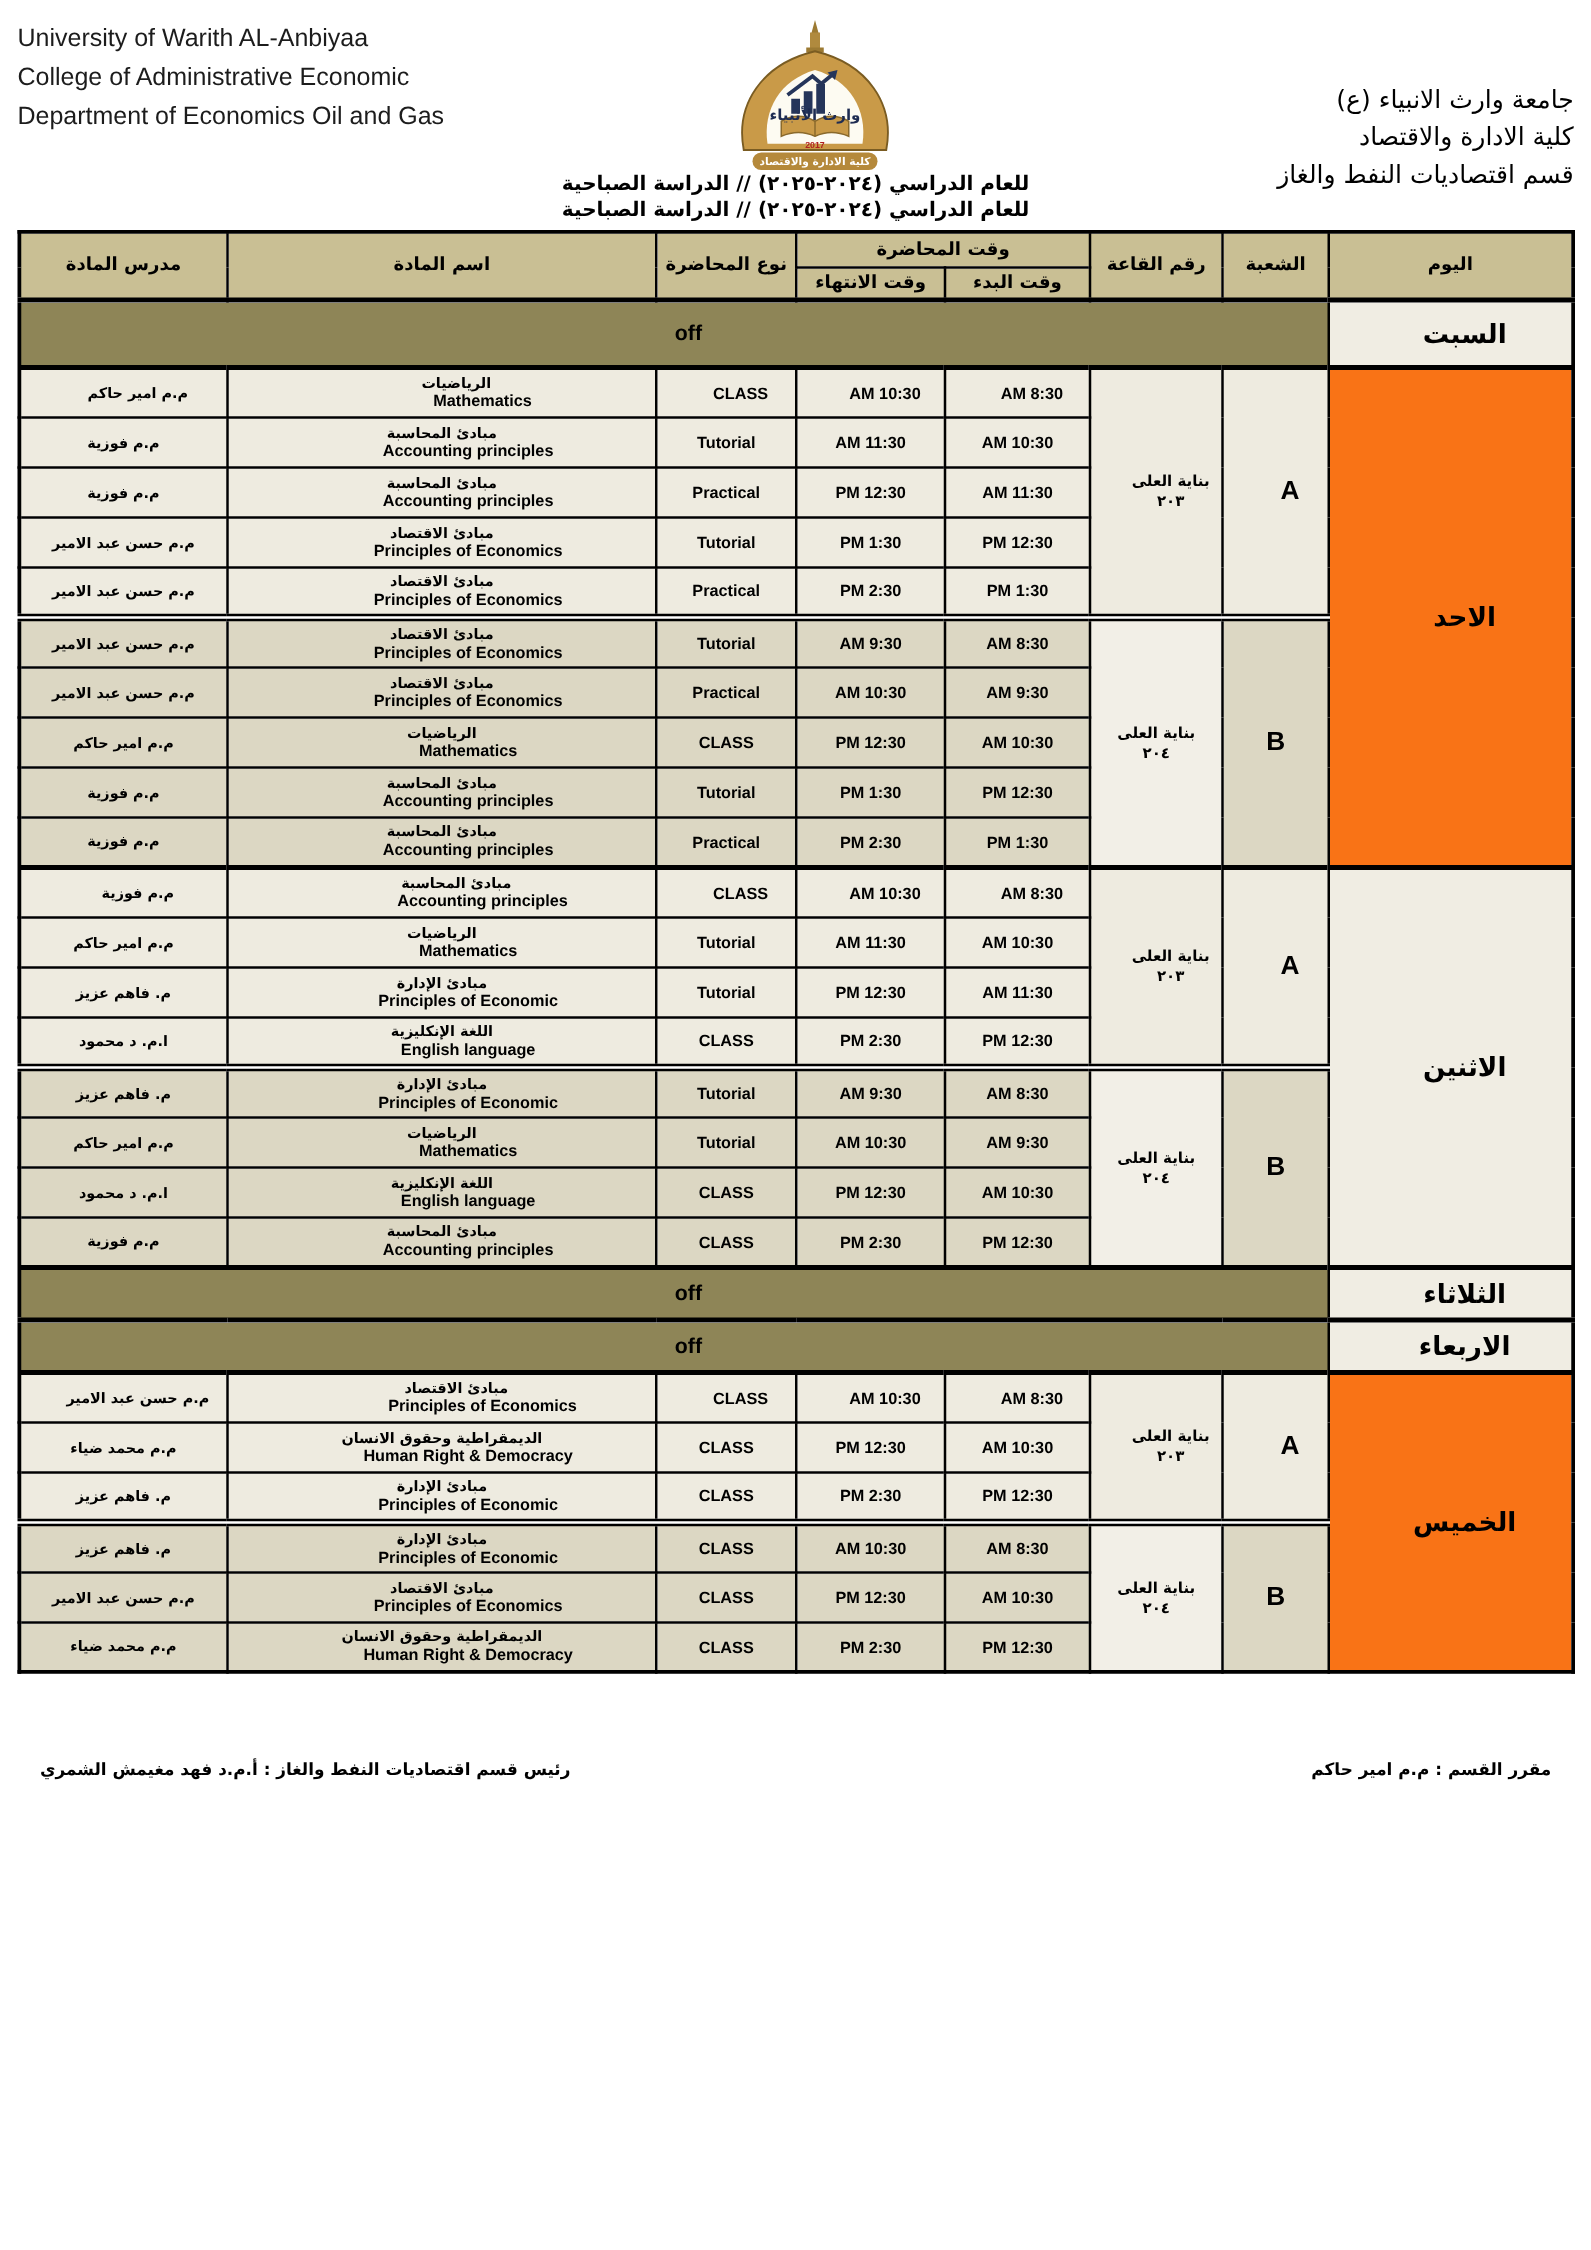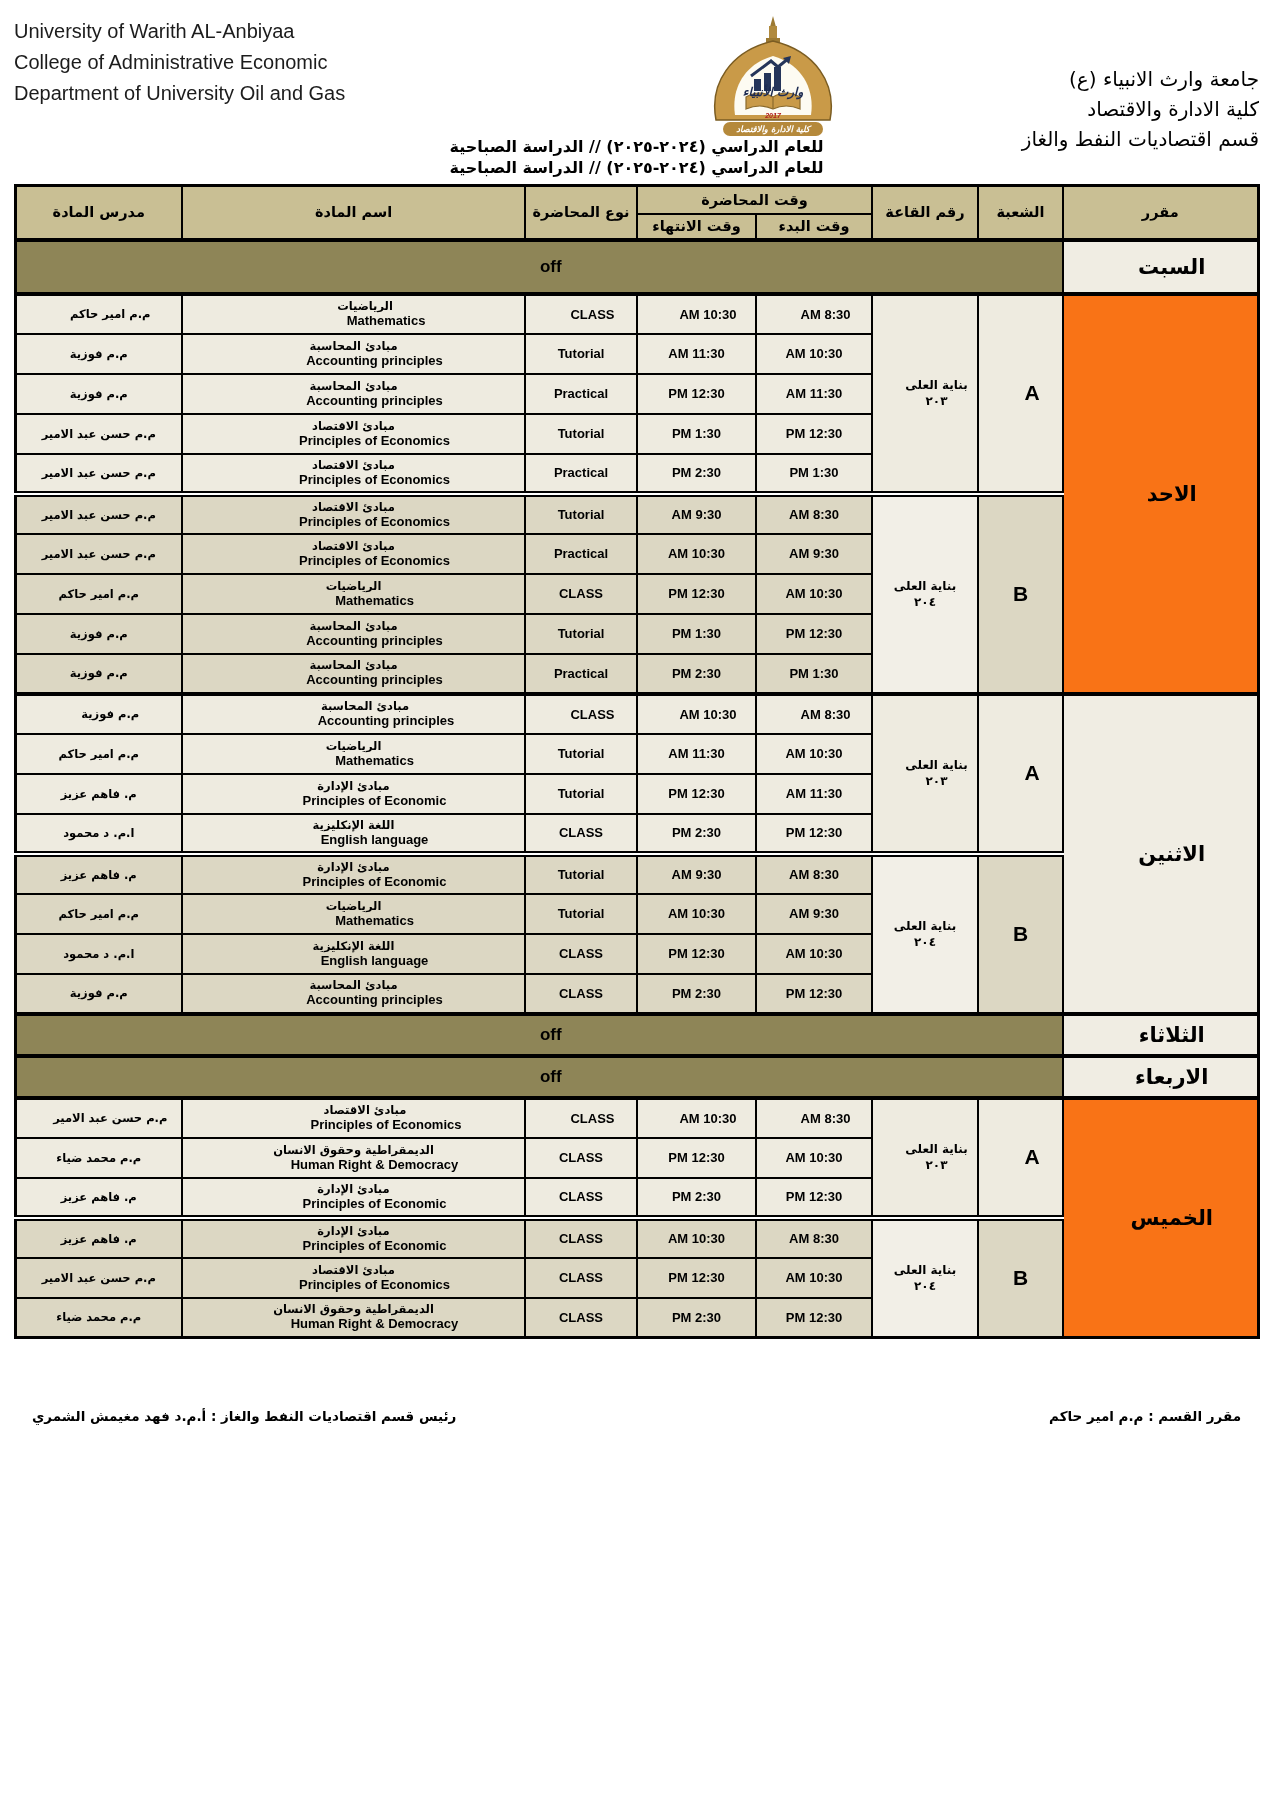--- a/index.html
+++ b/index.html
@@ -6,21 +6,21 @@
   html,body { background:#fff; }
   body {
     width:1273px; height:1800px; position:relative; color:#000;
     font-family:"Liberation Sans","DejaVu Sans",sans-serif;
   }
   .page { width:1273px; height:1800px; position:relative; overflow:hidden; }
 
   
   .topbar { display:flex; padding:16px 14px 0 14px; height:134px; }
   .en-block { width:430px; font-size:20px; line-height:31px; color:#1c1c1c; }
-  .logo-wrap { flex:1; display:flex; justify-content:flex-end; align-items:flex-start;font-style:italic; }
+  .logo-wrap { flex:1; display:flex; justify-content:center; align-items:flex-start; }
   .ar-block {
     width:400px; text-align:right; direction:rtl;
     font-size:20px; line-height:30px; font-family:"DejaVu Sans",sans-serif;margin-top:48px;
   }
 
   
   .titles { text-align:center; direction:rtl; margin-top:2px; font-family:"DejaVu Sans",sans-serif; }
   .titles div { font-weight:bold; font-size:16px; line-height:21px; }
 
   
@@ -58,21 +58,21 @@
 </style>
 </head>
 <body>
 
 <div class="page">
 
   <div class="topbar">
     <div class="en-block">
       <div>University of Warith AL-Anbiyaa</div>
       <div>College of Administrative Economic</div>
-      <div>Department of University Oil and Gas</div>
+      <div>Department of Economics Oil and Gas</div>
     </div>
     <div class="logo-wrap">
       <svg width="172" height="122" viewBox="0 0 172 122">
         <polygon points="86,0 83,11 89,11" fill="#9c7a33"></polygon>
         <rect x="82" y="10" width="8" height="13" fill="#b08a3e"></rect>
         <rect x="79" y="22" width="14" height="4" fill="#9c7a33"></rect>
         <path d="M86 25 C 44 35 22 67 29 104 L 143 104 C 150 67 128 35 86 25 Z" fill="#c99a48" stroke="#7a5c22" stroke-width="1.5"></path>
         <path d="M86 40 C 58 48 44 72 48 99 L 124 99 C 128 72 114 48 86 40 Z" fill="#fdfbf2"></path>
         <g>
           <rect x="67" y="63" width="7" height="12" fill="#25355a"></rect>
@@ -110,21 +110,21 @@
         <col style="width:106px">
       <col style="width:116px">
         <col style="width:119px">
         <col style="width:112px">
       <col style="width:343px">
         <col style="width:167px">
     </colgroup>
 
     <tbody>
         <tr class="h28">
-      <td class="hdr" rowspan="2">مقرر</td>
+      <td class="hdr" rowspan="2">اليوم</td>
       <td class="hdr" rowspan="2">الشعبة</td>
       <td class="hdr" rowspan="2">رقم القاعة</td>
       <td class="hdr" colspan="2">وقت المحاضرة</td>
       <td class="hdr" rowspan="2">نوع المحاضرة</td>
       <td class="hdr" rowspan="2">اسم المادة</td>
       <td class="hdr" rowspan="2">مدرس المادة</td>
     </tr>
     <tr class="h26">
       <td class="hdr">وقت البدء</td>
       <td class="hdr">وقت الانتهاء</td>

